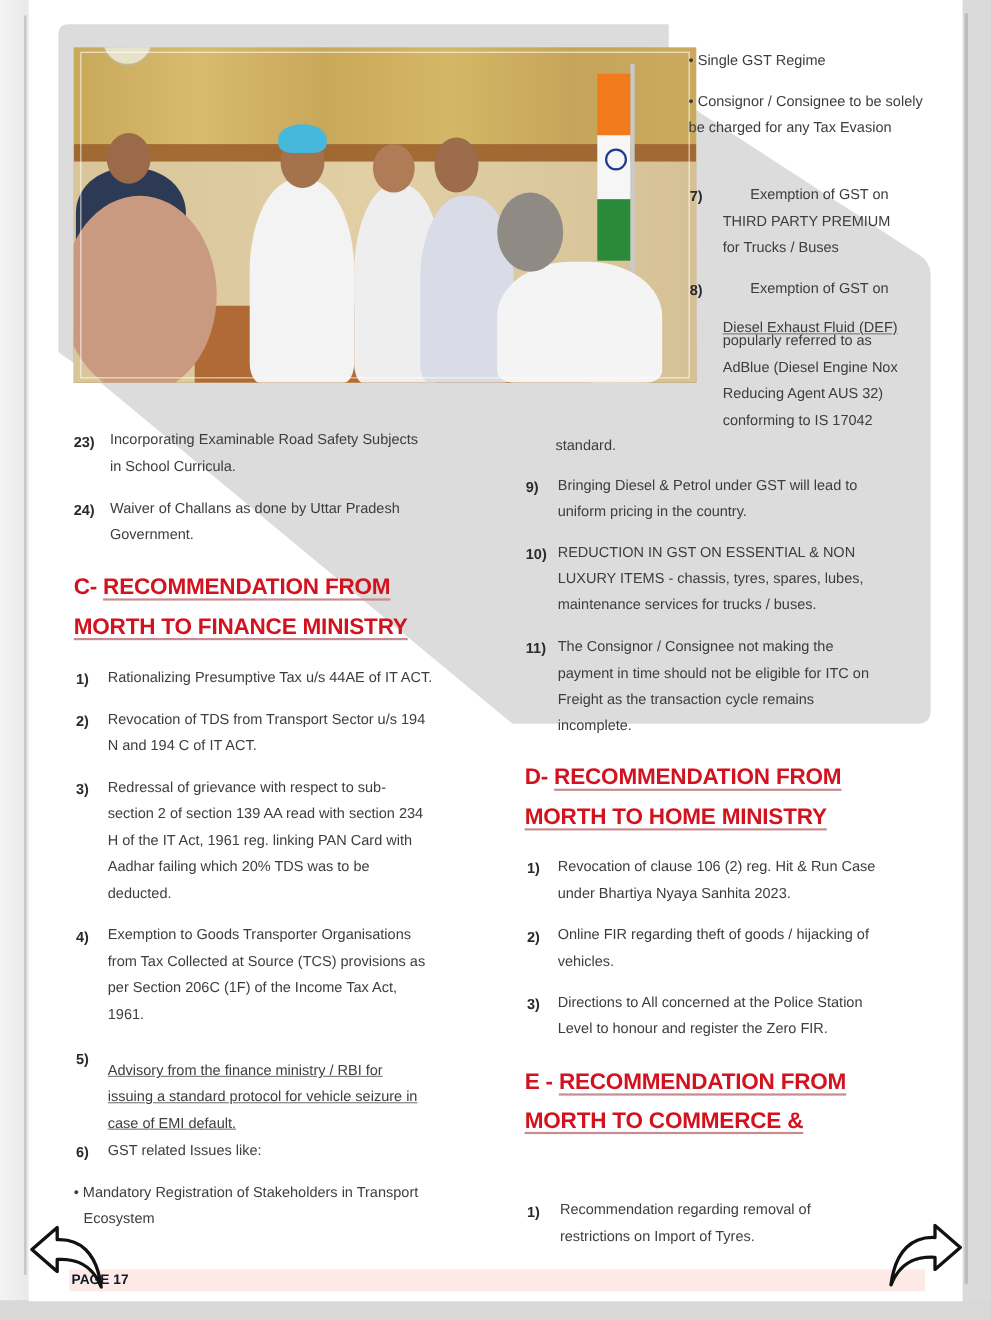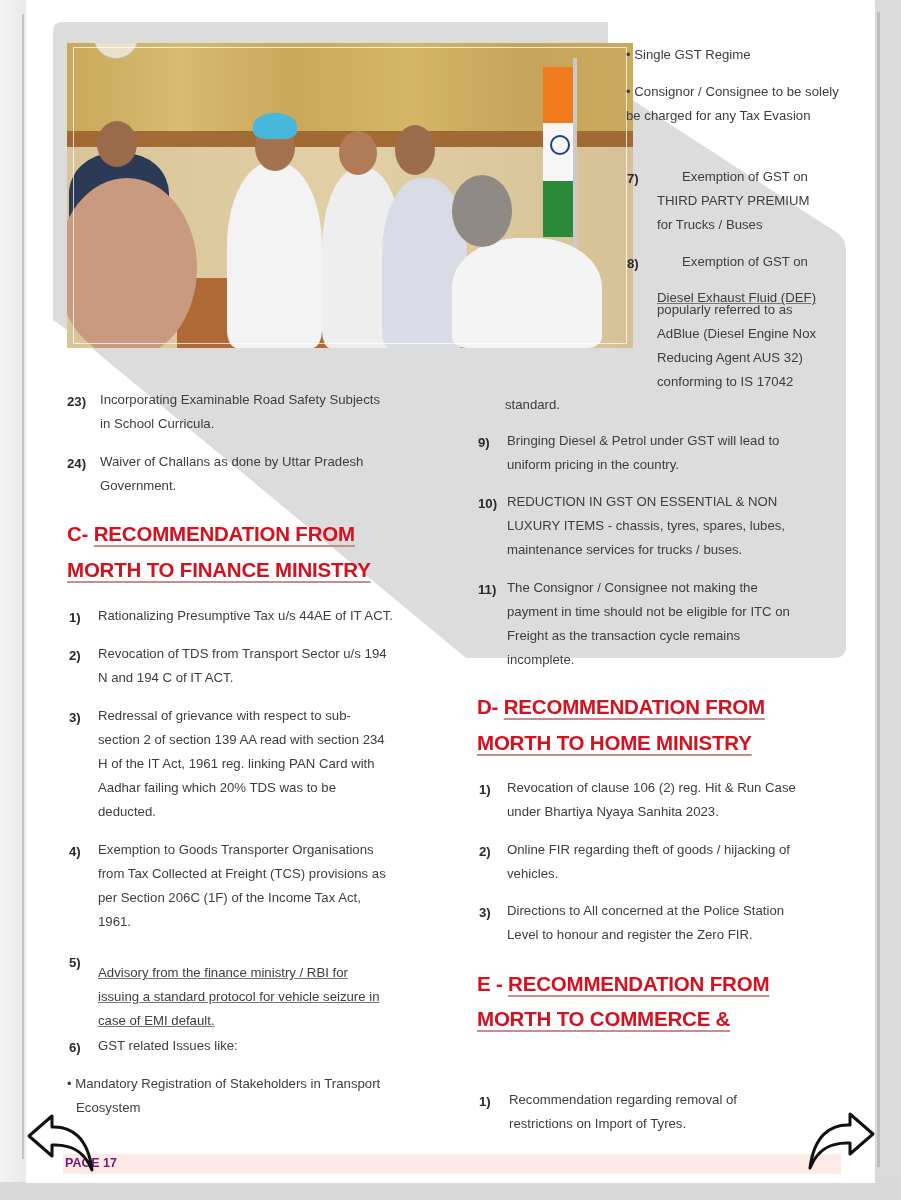--- a/index.html
+++ b/index.html
@@ -37,21 +37,21 @@
   .photo .clock { position: absolute; left: 26px; top: -10px; width: 46px; height: 26px; border-radius: 0 0 24px 24px; background: #e8e3c8; border: 1px solid #bba; }
 
   .txt { position: absolute; font-size: 13.2px; line-height: 24px; color: #3d3d3d; }
   .num { position: absolute; font-weight: bold; font-size: 13.2px; color: #2a2a2a; }
   .u { text-decoration: underline; text-decoration-color: #777; margin-top: 12px; }
 
   .heading { position: absolute; font-size: 20.5px; font-weight: bold; color: #d3121f; line-height: 36px; letter-spacing: -0.2px; }
   .heading .ul { text-decoration: underline; text-decoration-thickness: 2px; text-underline-offset: 4px; text-decoration-color: #c98b8f; }
 
   .footer { position: absolute; left: 37px; top: 1154px; width: 778px; height: 20px; background: #fdeae6; }
-  .footer span { position: absolute; top: 2px; font-weight: bold; color: #701a75; }
+  .footer span { position: absolute; top: 2px; font-weight: bold; color: #0f172a; }
   .footer .pg { left: 2px; font-size: 12.5px; }
   .footer .brand { left: 335px; font-size: 14px; top: 1px; margin-top: 48px; }
   .footer .date { right: 3px; font-size: 16px; margin-top: 28px; }
 
   .arrow { position: absolute; }
 </style>
 </head>
 <body>
 
 <div class="viewer-left">
@@ -167,21 +167,21 @@
     <span class="num" style="left:43px;top:710px;">3)</span>
     <div class="txt" style="left:72px;top:704px;">Redressal of grievance with respect to sub-</div>
     <div class="txt" style="left:72px;top:728px;">section 2 of section 139 AA read with section 234</div>
     <div class="txt" style="left:72px;top:752px;">H of the IT Act, 1961 reg. linking PAN Card with</div>
     <div class="txt" style="left:72px;top:776px;">Aadhar failing which 20% TDS was to be</div>
     <div class="txt" style="left:72px;top:800px;">deducted.</div>
   </div>
   <div>
     <span class="num" style="left:43px;top:844px;">4)</span>
     <div class="txt" style="left:72px;top:838px;">Exemption to Goods Transporter Organisations</div>
-    <div class="txt" style="left:72px;top:862px;">from Tax Collected at Freight (TCS) provisions as</div>
+    <div class="txt" style="left:72px;top:862px;">from Tax Collected at Source (TCS) provisions as</div>
     <div class="txt" style="left:72px;top:886px;">per Section 206C (1F) of the Income Tax Act,</div>
     <div class="txt" style="left:72px;top:910px;">1961.</div>
   </div>
   <div>
     <span class="num" style="left:43px;top:955px;">5)</span>
     <div class="txt u" style="left:72px;top:949px;">Advisory from the finance ministry / RBI for</div>
     <div class="txt u" style="left:72px;top:973px;">issuing a standard protocol for vehicle seizure in</div>
     <div class="txt u" style="left:72px;top:997px;">case of EMI default.</div>
   </div>
   <div>

